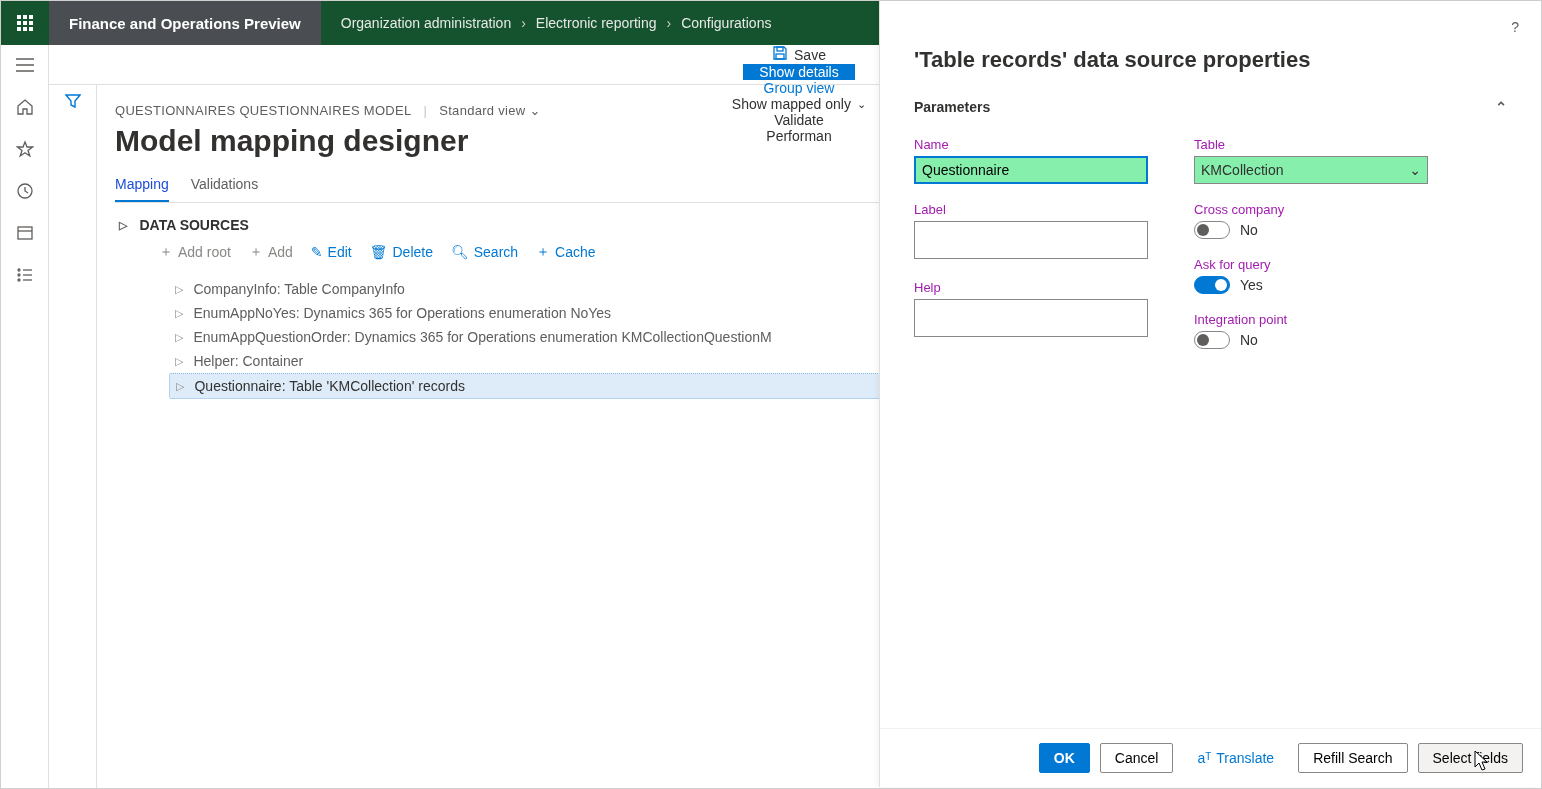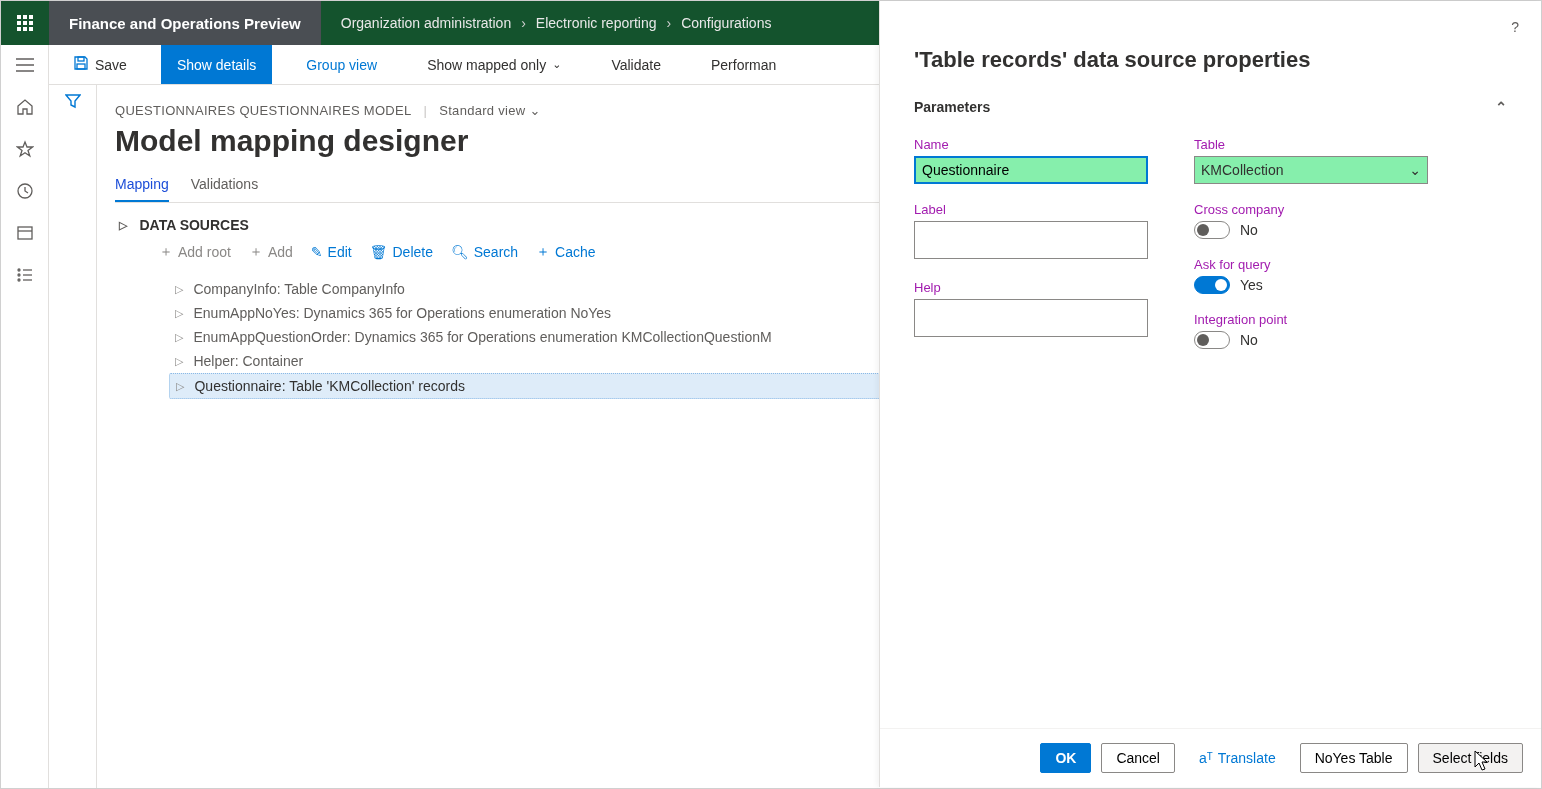--- a/index.html
+++ b/index.html
@@ -9,21 +9,21 @@
 .waffle svg { fill: #fff; }
 .app-title { display: flex; align-items: center; padding: 0 20px; font-weight: 600; font-size: 15px; background: #4a4e53; }
 .breadcrumbs { display: flex; align-items: center; padding: 0 20px; gap: 10px; font-size: 14px; color: #e8e8e8; }
 .bc-sep { color: #cfcfcf; }
 
 .shell { display: flex; height: calc(789px - 46px); }
 .left-rail { width: 48px; background: #fff; border-right: 1px solid #e1dfdd; display: flex; flex-direction: column; align-items: center; padding-top: 8px; gap: 18px; }
 .rail-icon { width: 24px; height: 24px; display: flex; align-items: center; justify-content: center; color: #605e5c; cursor: pointer; }
 
 .main { flex: 1; display: flex; flex-direction: column; overflow: hidden; }
-.cmd-bar { display: flex; align-items: center; height: 40px; border-bottom: 1px solid #e1dfdd; padding-left: 8px; gap: 18px; font-size: 14px; }
+.cmd-bar { display: flex; align-items: center; height: 40px; border-bottom: 1px solid #e1dfdd; padding-left: 8px; gap: 0; font-size: 14px; flex-direction: column; }
 .cmd-btn { display: flex; align-items: center; gap: 6px; padding: 0 16px; height: 100%; color: #0078d4; cursor: pointer; white-space: nowrap; }
 .cmd-btn.plain { color: #323130; }
 .cmd-btn.active { background: #0078d4; color: #fff; }
 .cmd-btn .chev { font-size: 11px; color: inherit; }
 .save-ico { color: #0078d4; }
 
 .content { display: flex; flex: 1; overflow: hidden; }
 .filter-col { width: 48px; border-right: 1px solid #e1dfdd; display: flex; justify-content: center; padding-top: 8px; }
 .filter-icon { color: #0078d4; cursor: pointer; }
 .page-body { flex: 1; padding: 18px 18px 0 18px; overflow: hidden; }
@@ -311,19 +311,19 @@
       </div>
     </div>
   </div>
   <div class="sp-footer">
     <button class="btn primary">OK</button>
     <button class="btn">Cancel</button>
     <button class="btn link">
       <span>aᵀ</span>
       <span>Translate</span>
     </button>
-    <button class="btn">NoYes Table</button>
+    <button class="btn">Refill Search</button>
     <button class="btn hover">Select fields</button>
   </div>
   <svg class="cursor" width="20" height="24" viewBox="0 0 20 24">
       <path d="M4 2 L4 18 L8 14 L11 21 L14 20 L11 13 L16 13 Z" fill="#fff" stroke="#000" stroke-width="1"></path>
     </svg>
 </div>
 
 </body></html>

